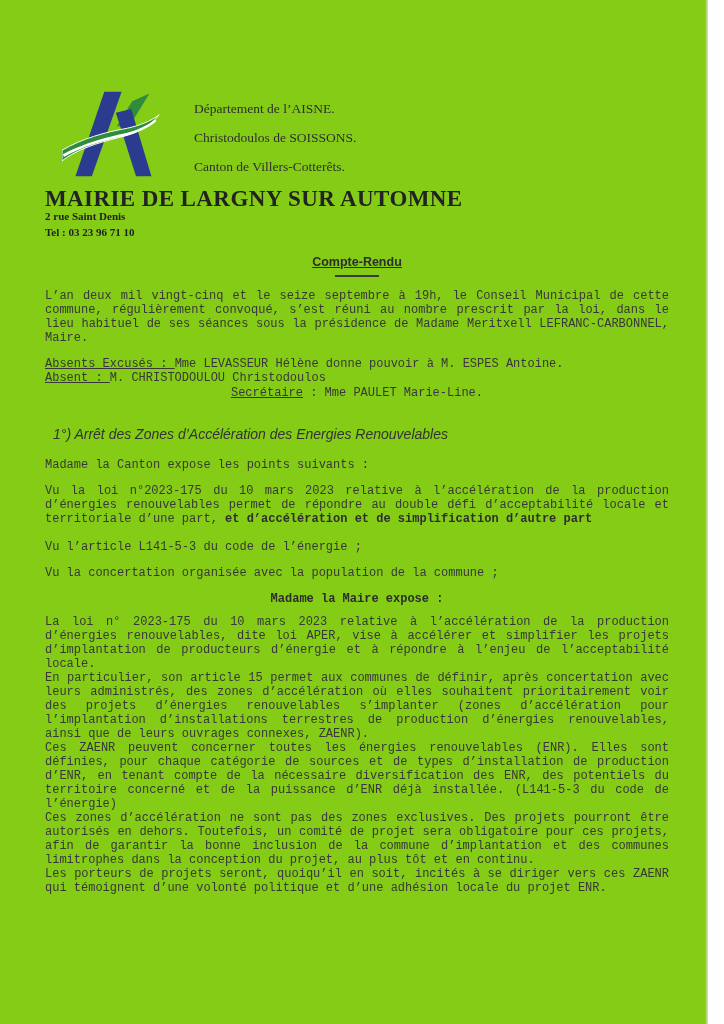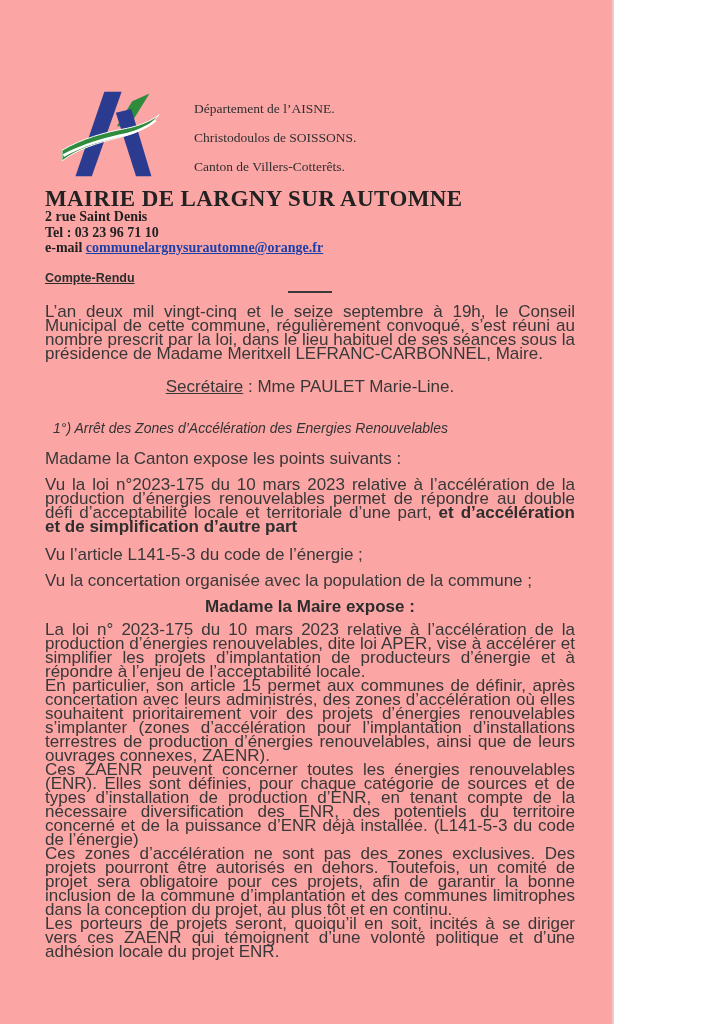--- a/index.html
+++ b/index.html
@@ -1,21 +1,21 @@
 <!DOCTYPE html>
 <html><head>
 <meta charset="utf-8">
 <style>
   * { margin: 0; padding: 0; box-sizing: border-box; }
   html, body { background: #ffffff; }
   .page {
     position: relative;
-    width: 614px;
+    width: 708px;
     height: 1024px;
-    background: #fca5a5;
+    background: #84cc16;
     padding: 88px 39px 0 45px;
     font-family: "Liberation Sans", sans-serif;
     color: #383838;
     overflow: hidden;
   }
   .page::after {
     content: "";
     position: absolute;
     right: 0; top: 0;
     width: 3px; height: 100%;
@@ -40,64 +40,65 @@
     font-family: "Liberation Serif", serif;
     font-weight: bold;
     font-size: 23px;
     line-height: 21px;
     letter-spacing: 0.4px;
     color: #222222;
   }
   .addr {
     font-family: "Liberation Serif", serif;
     font-weight: bold;
-    font-size: 14px;
+    font-size: 11px;
     line-height: 15.5px;
     color: #222222;
   }
   .addr:first-of-type { margin-top: 3px; }
   .email {
     color: #1b3fa8;
     text-decoration: underline;
     font-weight: bold;
   }
 
   
   .doc-title {
     margin-top: 15px;
-    text-align: left;
+    text-align: center;
     font-weight: bold;
     font-size: 12.5px;
     text-decoration: underline;
     color: #2d2d2d;
   }
   .session-title {
     margin-top: 17px;
     text-align: center;
     font-weight: bold;
     font-size: 13.5px;
     color: #2d2d2d;
   }
   .session-underline {
     width: 44px;
     border-top: 2px solid #3a3a3a;
     margin: 6px auto 0 auto;
   }
 
   
   .body {
-    font-size: 17px;
+    font-size: 12px;
     line-height: 14px;
     color: #383838;
+    font-family: Liberation Mono, monospace;
   }
   .just { text-align: justify; }
   .intro { margin-top: 12px; }
   .attendees { margin-top: 11px; }
   .absents { margin-top: 12px; }
-  .secretaire { margin-top: 19px; text-align: center; }
+  .secretaire { margin-top: 1px; text-align: center; }
   .ul { text-decoration: underline; }
   .section-heading {
     margin-top: 26px;
     font-size: 14px;
     font-weight: normal;
     font-style: italic;
     color: #333333;
     margin-left: 8px;
   }
   .points-intro { margin-top: 16px; }
@@ -126,31 +127,32 @@
       <div>Département de l’AISNE.</div>
       <div>Christodoulos de SOISSONS.</div>
       <div>Canton de Villers-Cotterêts.</div>
     </div>
   </div>
 
   <div class="mairie-block">
     <div class="mairie-title">MAIRIE DE LARGNY SUR AUTOMNE</div>
     <div class="addr">2 rue Saint Denis</div>
     <div class="addr">Tel : 03 23 96 71 10</div>
-    <div class="addr">
-      <span>e-mail </span><a class="email" href="#">communelargnysurautomne@orange.fr</a>
-    </div>
   </div>
 
   <div class="doc-title">Compte-Rendu</div>
   <div class="session-underline"></div>
 
   <p class="body just intro">L’an deux mil vingt-cinq et le seize septembre à 19h, le Conseil Municipal de cette commune, régulièrement convoqué, s’est réuni au nombre prescrit par la loi, dans le lieu habituel de ses séances sous la présidence de Madame Meritxell LEFRANC-CARBONNEL,  Maire.</p>
 
 
+  <p class="body absents">
+    <span class="ul">Absents Excusés : </span><span> Mme LEVASSEUR Hélène donne pouvoir à M. ESPES Antoine.</span><br>
+    <span class="ul">Absent : </span><span> M. CHRISTODOULOU Christodoulos</span>
+  </p>
 
   <p class="body secretaire">
     <span class="ul">Secrétaire</span><span> : Mme PAULET Marie-Line.</span>
   </p>
 
   <h3 class="section-heading">1°) Arrêt des Zones d’Accélération des Energies Renouvelables</h3>
 
   <p class="body points-intro">Madame la Canton expose les points suivants :</p>
 
   <p class="body just vu-loi">

